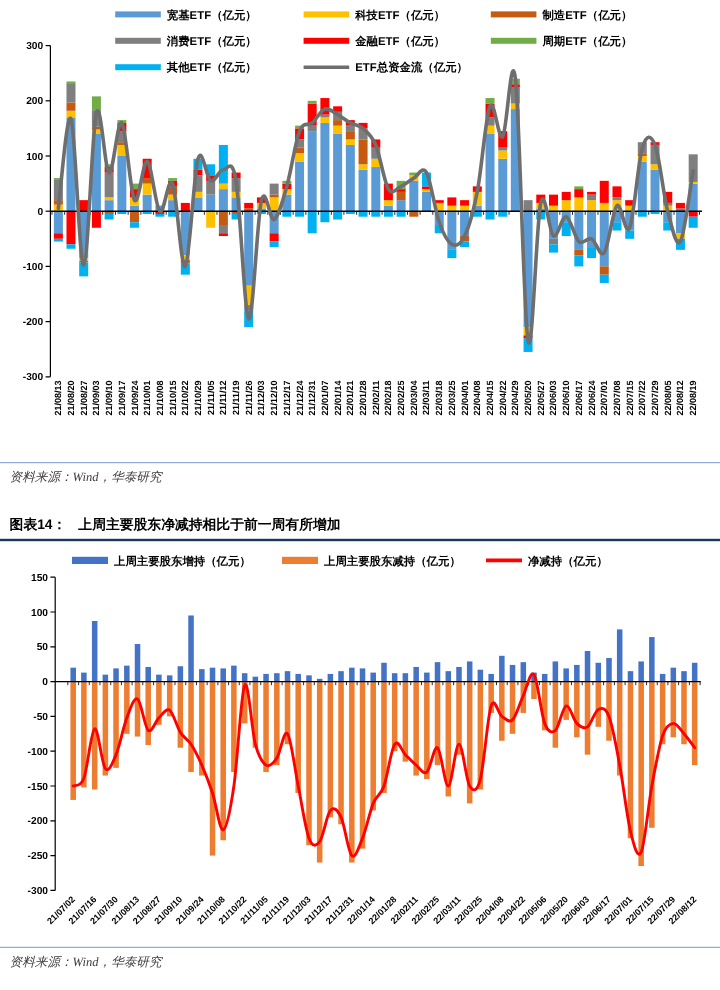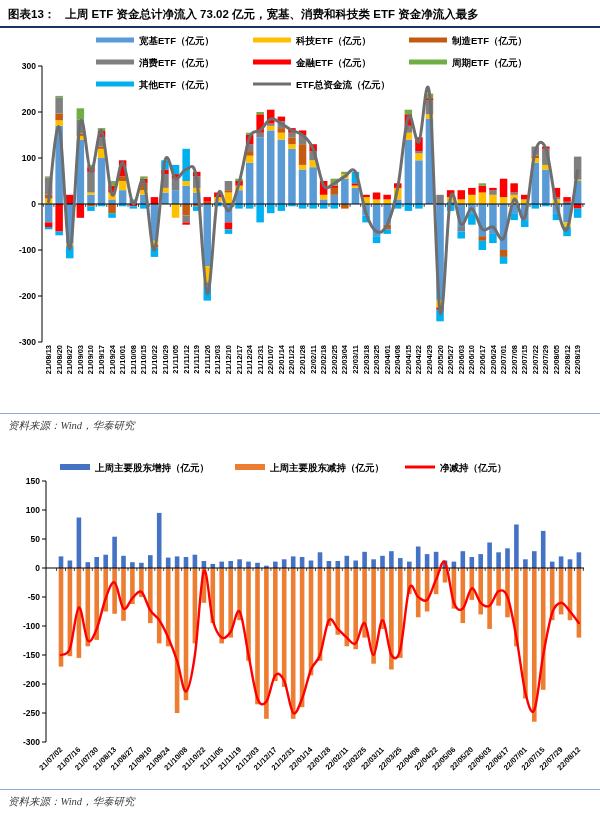--- a/index.html
+++ b/index.html
@@ -14,24 +14,20 @@
   .gap{height:10px;}
   svg{display:block;}
   text{font-family:"Liberation Sans",sans-serif;}
 </style>
 </head>
 <body>
 
 <div class="page">
 
   <section>
-    <div class="fig-title">
-      <span class="fig-label">图表13：</span>
-      <span class="fig-caption">上周 ETF 资金总计净流入 73.02 亿元，宽基、消费和科技类 ETF 资金净流入最多</span>
-    </div>
     <svg id="chart1" width="600" height="372">
         <g>
           <g>
             <rect x="96" y="9.5" width="38" height="5" fill="#5B9BD5"></rect>
             <text x="139" y="15.5" font-size="9.5" font-weight="bold" fill="#000">宽基ETF（亿元）</text>
           </g>
           <g>
             <rect x="253" y="9.5" width="38" height="5" fill="#FFC000"></rect>
             <text x="296" y="15.5" font-size="9.5" font-weight="bold" fill="#000">科技ETF（亿元）</text>
           </g>
@@ -453,20 +449,24 @@
           <text x="569.5" y="317" text-anchor="end" font-size="7.5" font-weight="600" fill="#000" transform="rotate(-90 569.5 317)">22/08/12</text>
           <text x="580.1" y="317" text-anchor="end" font-size="7.5" font-weight="600" fill="#000" transform="rotate(-90 580.1 317)">22/08/19</text>
         </g>
       </svg>
     <div class="fig-source">资料来源：Wind，华泰研究</div>
   </section>
 
   <div class="gap"></div>
 
   <section>
+    <div class="fig-title">
+      <span class="fig-label">图表14：</span>
+      <span class="fig-caption">上周主要股东净减持相比于前一周有所增加</span>
+    </div>
     <svg id="chart2" width="600" height="325">
         <g>
           <g>
             <rect x="60" y="13" width="30" height="6" fill="#4472C4"></rect>
             <text x="95" y="19.5" font-size="9.5" font-weight="bold" fill="#000">上周主要股东增持（亿元）</text>
           </g>
           <g>
             <rect x="235" y="13" width="30" height="6" fill="#ED7D31"></rect>
             <text x="270" y="19.5" font-size="9.5" font-weight="bold" fill="#000">上周主要股东减持（亿元）</text>
           </g>

